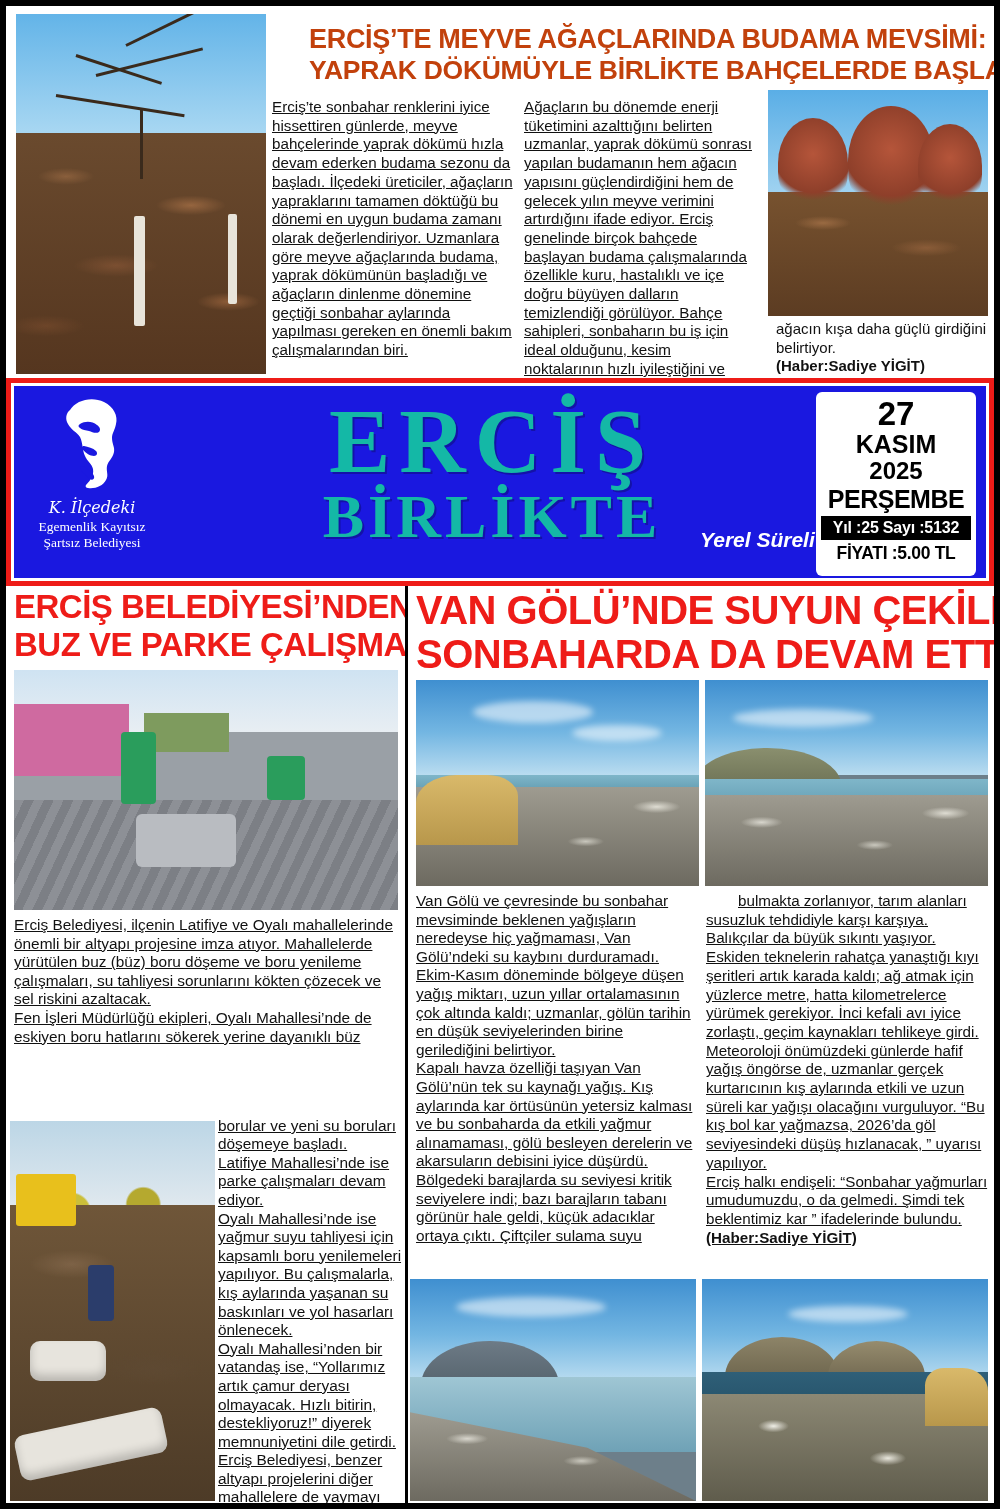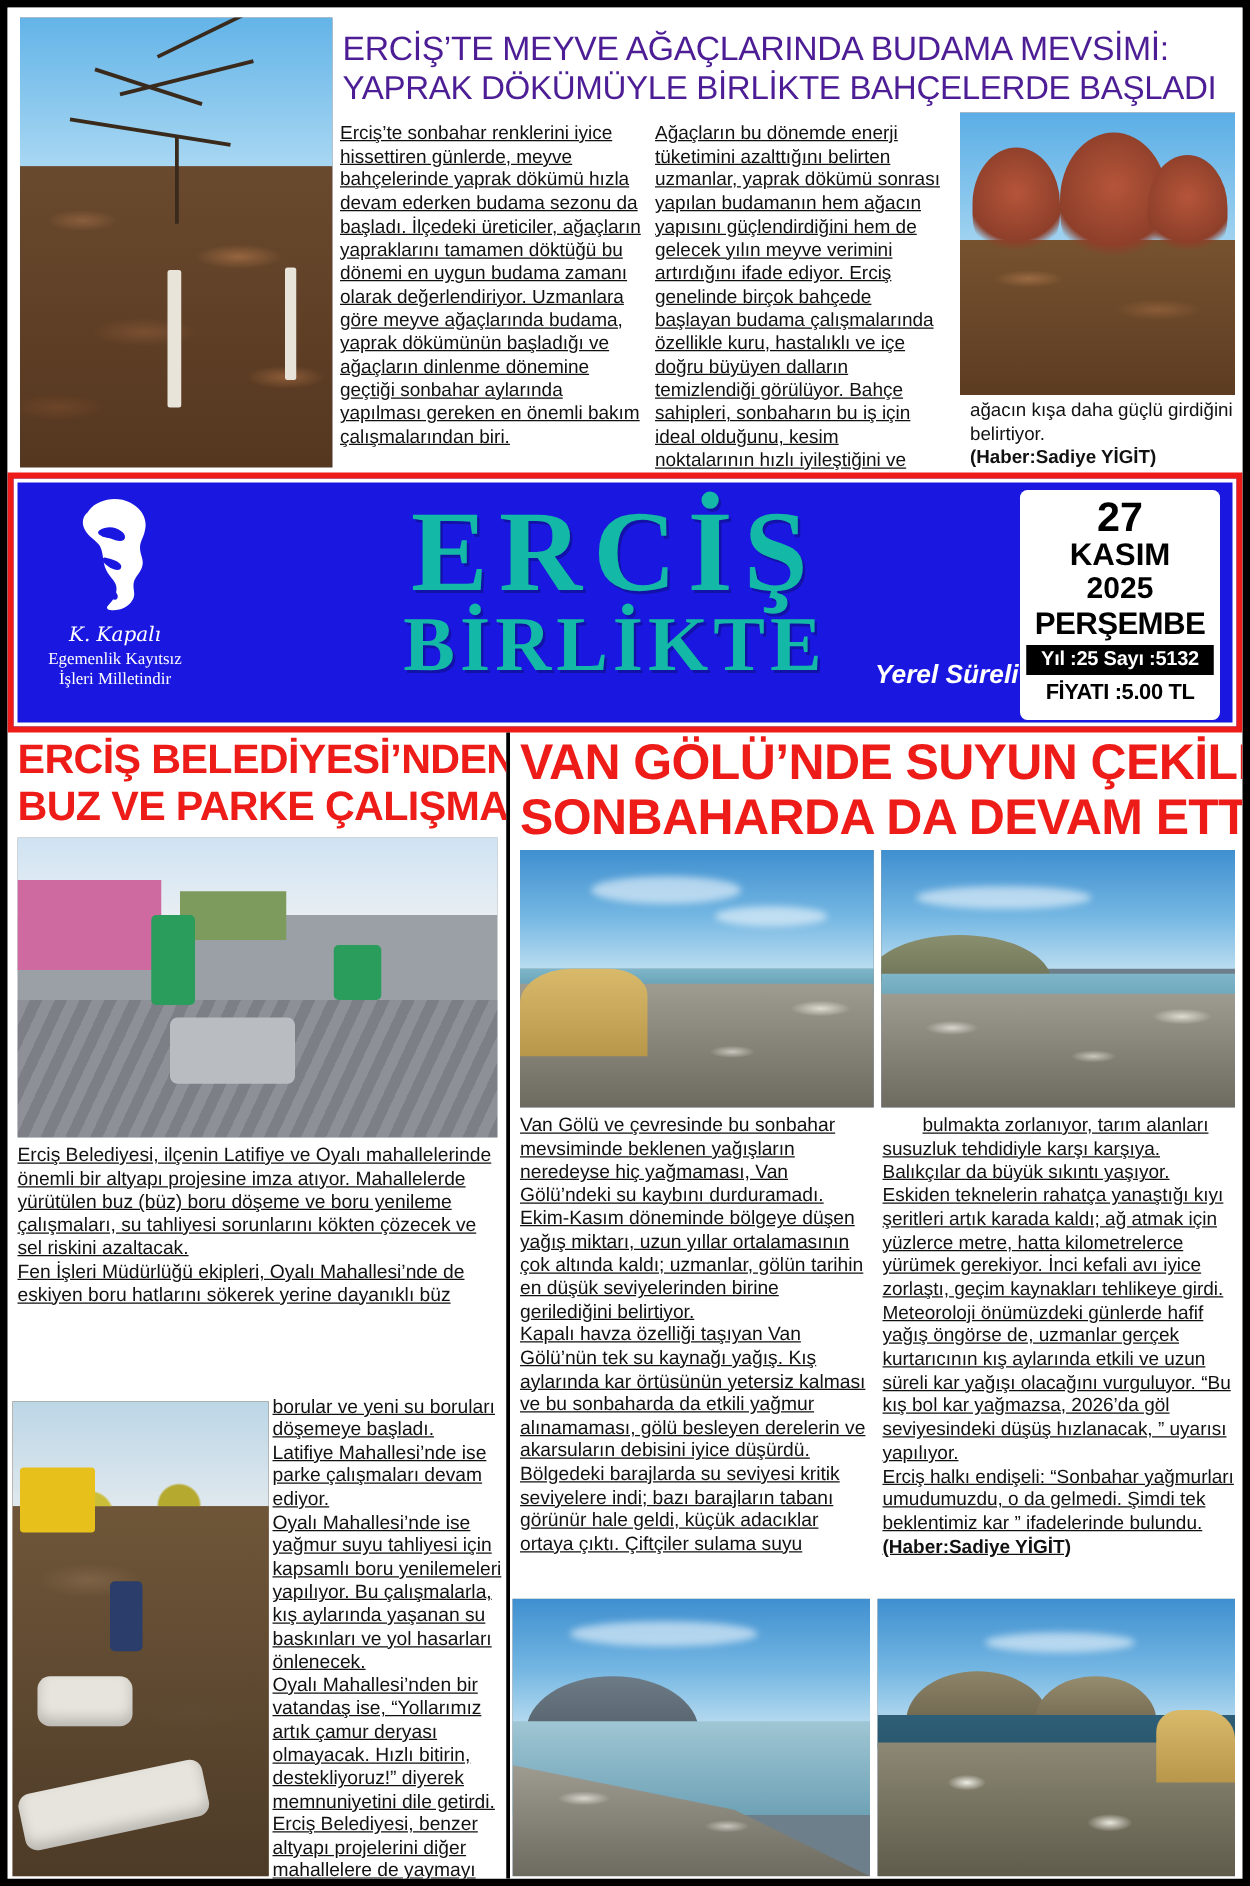--- a/index.html
+++ b/index.html
@@ -77,27 +77,28 @@
     position: absolute; width: 70px; height: 90px; border-radius: 50% 50% 40% 40%;
     background: radial-gradient(circle at 50% 40%, #b5553a 0%, #8e3f2a 60%, transparent 72%);
   }
 
   .top-headline {
     position: absolute;
     left: 268px; top: 18px;
     width: 718px;
   }
   .top-headline .hl {
-    color: #4c1d95;
-    font-weight: normal;
+    color: #c2410c;
+    font-weight: bold;
     font-size: 27px;
     line-height: 31px;
     letter-spacing: -0.3px;
     white-space: nowrap;
     font-family: "Liberation Sans", sans-serif;
+    margin-left: 35px;
   }
   .top-headline .hl2 { font-size: 26.5px; }
 
   .top-cols {
     position: absolute;
     left: 266px; top: 92px;
     width: 720px;
     display: flex;
     gap: 6px;
   }
@@ -424,24 +425,24 @@
 
       <div class="ataturk">
         <div class="portrait">
           <svg viewBox="0 0 96 110" width="96" height="110" aria-hidden="true">
             <path fill="#ffffff" d="M26 16c6-10 22-14 34-8 10 5 14 14 12 22-1 6-4 9-4 14 0 6 3 9 2 14-1 6-6 9-7 14-1 6 2 9-1 14-3 6-11 9-18 8-2 0-3-2-2-3 5-5 8-10 7-16-1-5-6-8-8-13-3-6-2-13-5-19-3-5-9-7-12-13-3-5-2-11 2-14z"></path>
             <path fill="#1a18e0" d="M36 30c5-3 12-3 17 1 3 2 4 5 2 7-3 2-7 0-10-1-3-1-7-1-9-3-2-1-2-3 0-4z"></path>
             <path fill="#1a18e0" d="M40 52c4 1 9 2 12 5 2 2 1 5-2 5-4 0-8-3-11-6-2-2-1-4 1-4z"></path>
             <path fill="#1a18e0" d="M38 72c5 2 10 5 12 10 1 3-2 5-4 3-4-3-8-7-10-11 0-1 1-2 2-2z"></path>
           </svg>
         </div>
-        <div class="sig">K. Kapalı</div>
+        <div class="sig">K. İlçedeki</div>
         <div class="motto">
           <div>Egemenlik Kayıtsız</div>
-          <div>İşleri Milletindir</div>
+          <div>Şartsız Belediyesi</div>
         </div>
       </div>
 
       <div class="mast-title">
         <div class="ercis">ERCİŞ</div>
         <div class="gazetesi">BİRLİKTE</div>
       </div>
 
       <div class="yerel">Yerel Süreli</div>
 

